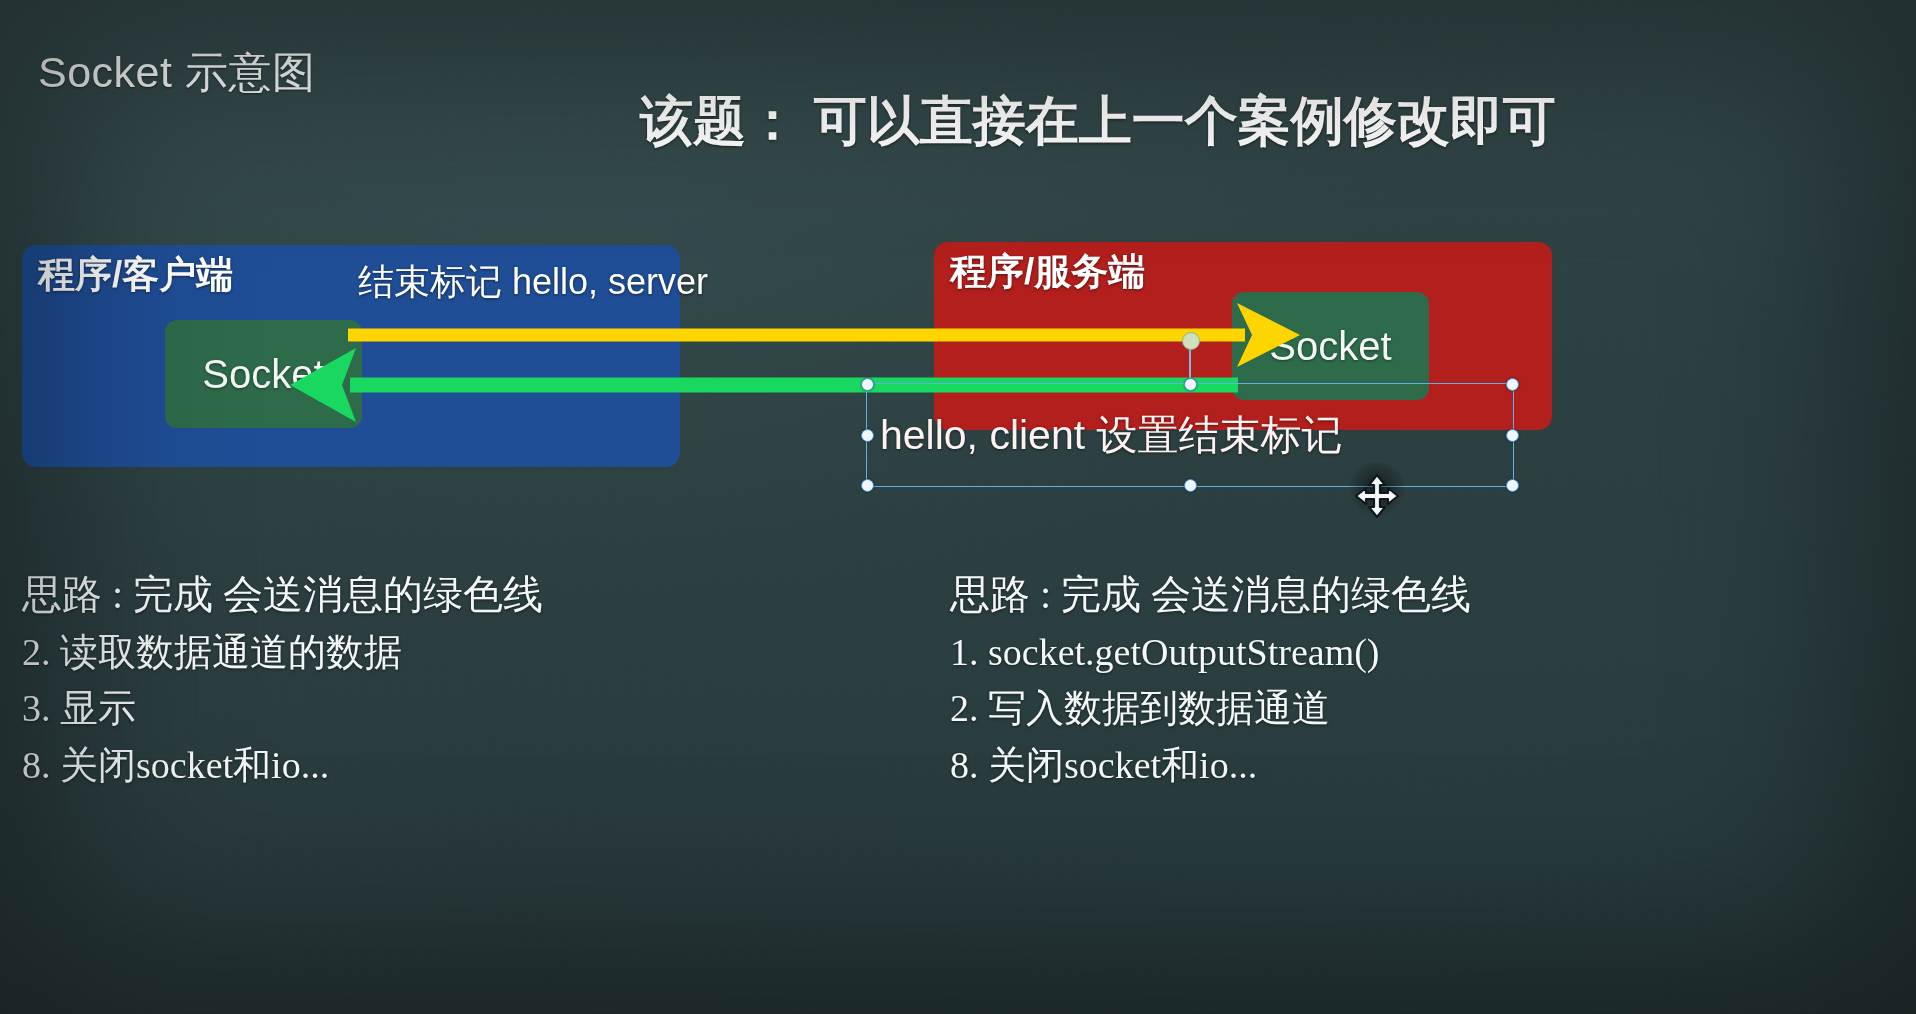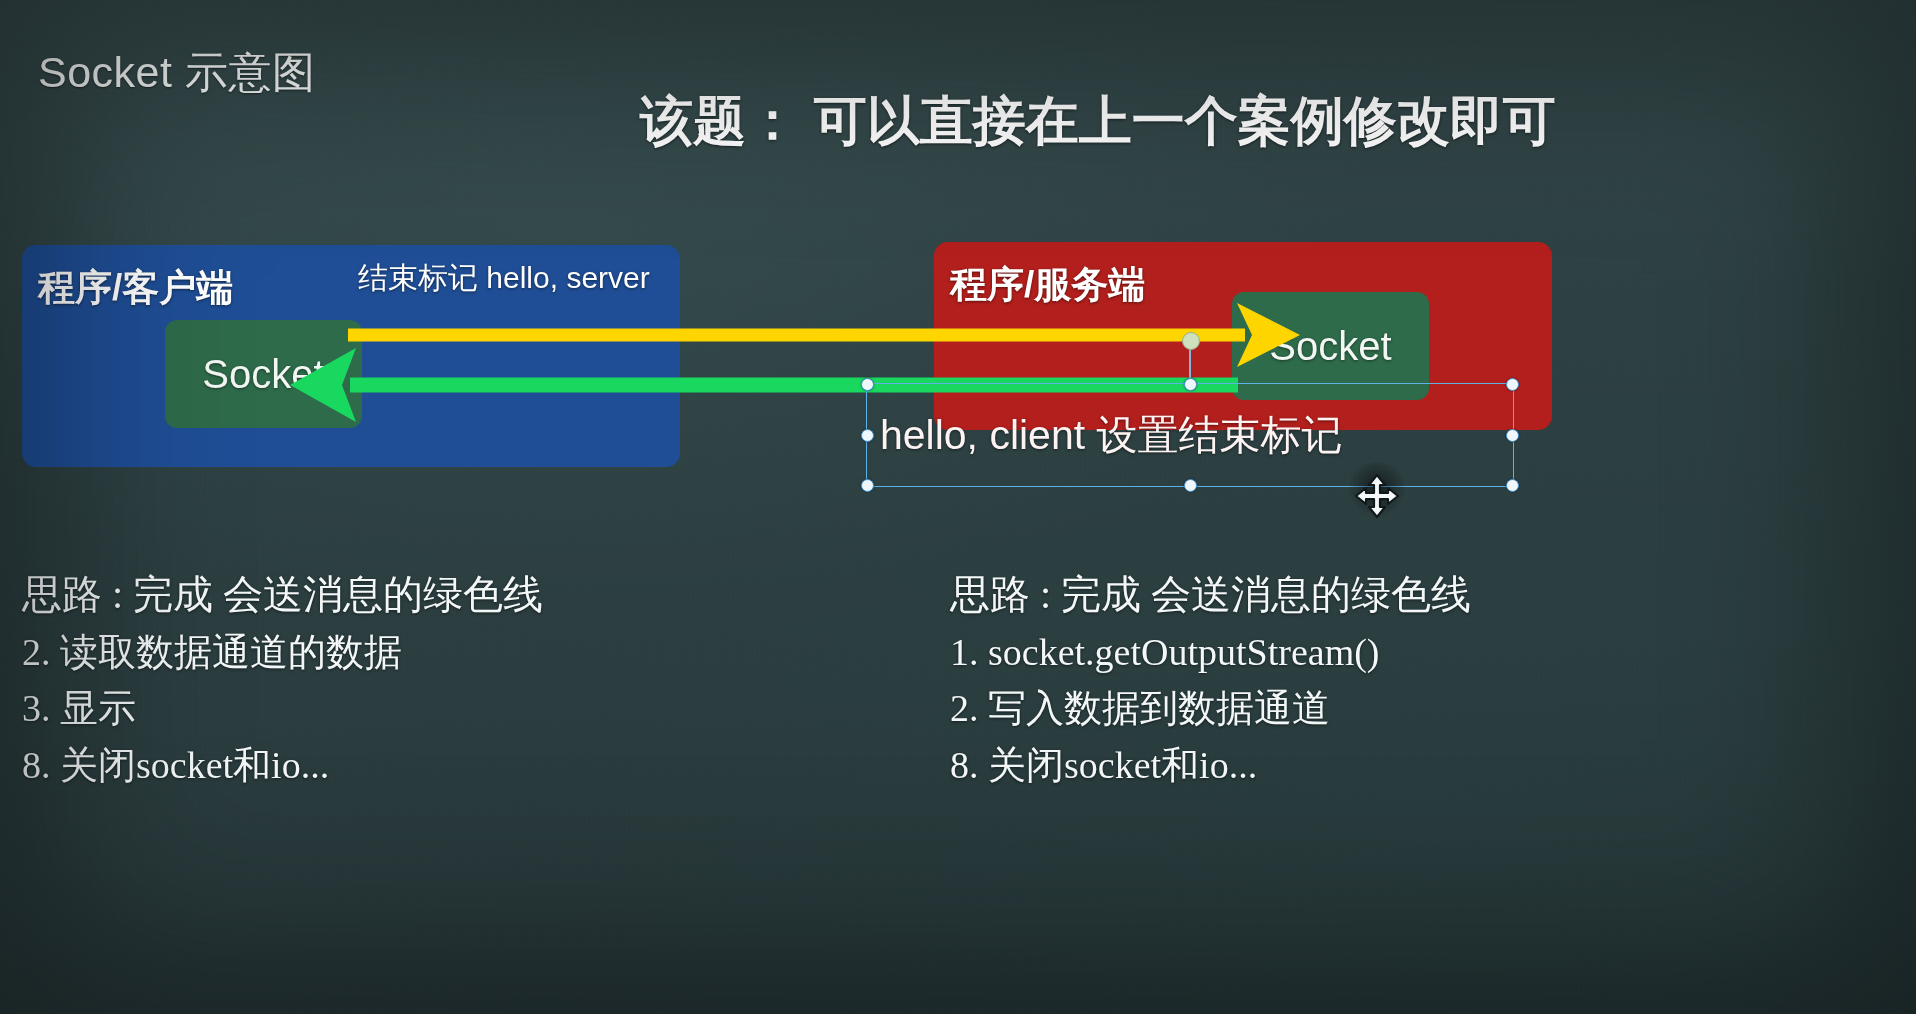--- a/index.html
+++ b/index.html
@@ -71,21 +71,21 @@
   }
   #server-panel {
     left: 934px;
     top: 242px;
     width: 618px;
     height: 188px;
     background: #b21f1c;
   }
   .panel-label {
     position: absolute;
-    top: 18px;
+    top: 5px;
     left: 16px;
     font-size: 37px;
     font-weight: 700;
     color: #ffffff;
     text-shadow: 0 1px 3px rgba(0,0,0,.5);
     white-space: nowrap;
   }
   .socket-box {
     position: absolute;
     border-radius: 12px;
@@ -118,21 +118,21 @@
     position: absolute;
     left: 0;
     top: 0;
     width: 1916px;
     height: 1014px;
     pointer-events: none;
   }
 
   .arrow-label {
     position: absolute;
-    font-size: 30px;
+    font-size: 36px;
     color: #ffffff;
     text-shadow: 0 1px 3px rgba(0,0,0,.5);
     white-space: nowrap;
   }
   #label-to-server {
     left: 358px;
     top: 258px;
   }
   #label-to-client {
     left: 880px;

